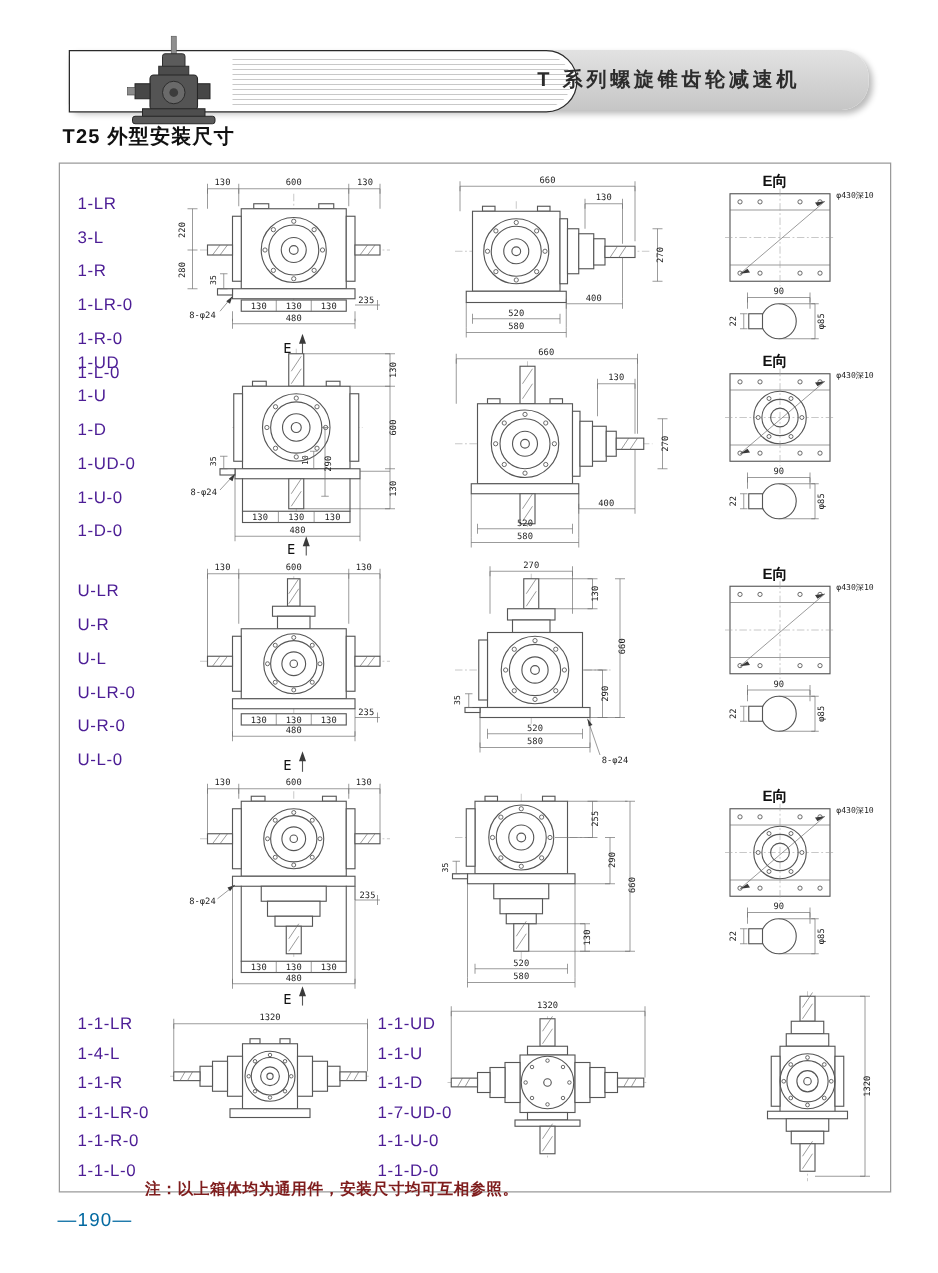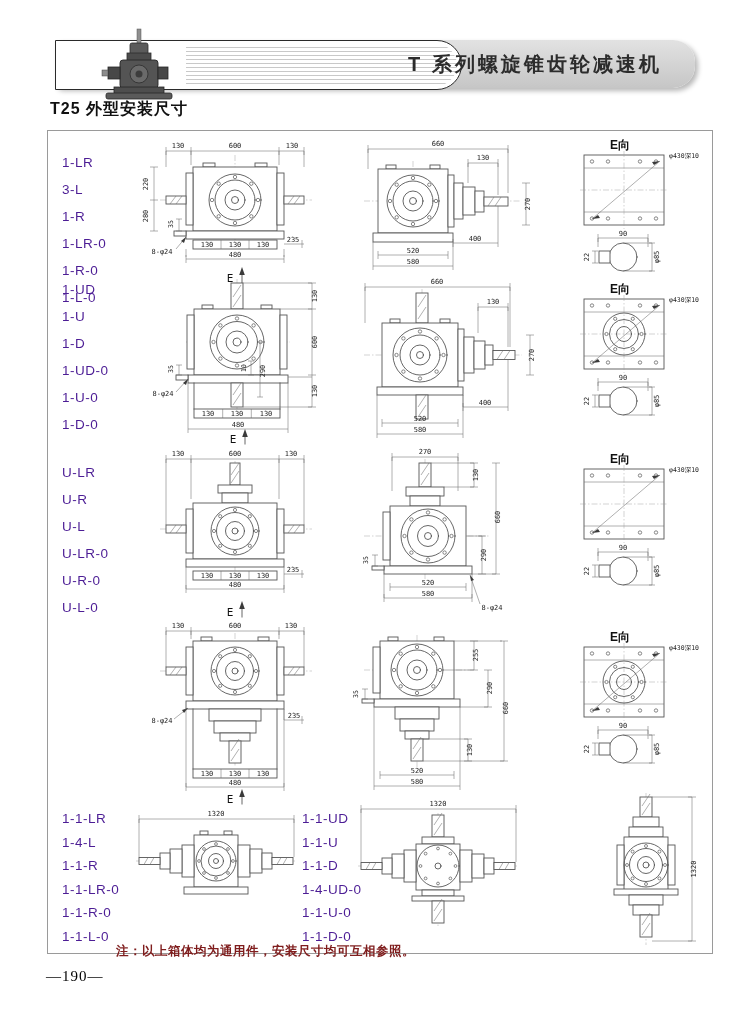--- a/index.html
+++ b/index.html
@@ -9,33 +9,33 @@
   .band{position:absolute;left:55px;top:40px;width:640px;height:48px;
         background:linear-gradient(#e2e2e2,#c6c6c6);
         border-radius:5px 22px 22px 5px;box-shadow:3px 3px 5px rgba(0,0,0,.28)}
   .logo-box{position:absolute;left:0;top:0;width:405px;height:48px;background:#fff;
         border:1px solid #2a2a2a;border-radius:0 26px 26px 0;overflow:visible}
   .stripes{position:absolute;left:130px;top:3px;right:4px;bottom:3px;
         background:repeating-linear-gradient(180deg,#fff 0 3px,#bfbfbf 3px 4px);
         border-radius:0 24px 24px 0;opacity:.85}
   .band-title{position:absolute;left:330px;top:0;width:300px;height:48px;
         display:flex;align-items:center;justify-content:center;
-        font-size:20px;font-weight:bold;letter-spacing:3px;color:#2c2c2c}
+        font-size:16px;font-weight:bold;letter-spacing:3px;color:#2c2c2c}
   .section-title{position:absolute;left:50px;top:99px;font-size:16px;font-weight:bold;
         letter-spacing:1px;color:#111}
   
   .main-box{position:absolute;left:47px;top:130px;width:664px;height:822px;
         border:1.5px solid #9a9a9a;background:#fff}
   .models{position:absolute;width:86px;font-family:Liberation Sans, sans-serif;
         font-size:13.5px;line-height:27px;color:#4c1d95;letter-spacing:.5px}
   .models.compact{line-height:23.5px}
   .note{position:absolute;left:68px;top:812px;font-size:12.5px;font-weight:600;color:#7f1d1d;
         letter-spacing:.5px}
-  .page-number{position:absolute;left:46px;top:968px;font-size:15px;color:#000000;
-        font-family:Liberation Serif, serif;letter-spacing:1px}
+  .page-number{position:absolute;left:46px;top:968px;font-size:15px;color:#0369a1;
+        font-family:Liberation Sans, sans-serif;letter-spacing:1px}
   
   svg{position:absolute;overflow:visible}
   svg .ln{stroke:#565656;stroke-width:.9;fill:none;stroke-linecap:square}
   svg .fw{stroke:#565656;stroke-width:.9;fill:#fff}
   svg .dl{stroke:#6e6e6e;stroke-width:.55;fill:none}
   svg .cl{stroke:#9d9d9d;stroke-width:.45;stroke-dasharray:6 2 1.5 2;fill:none}
   svg .bt{fill:#fff;stroke:#565656;stroke-width:.7}
   svg .arr{fill:#3a3a3a}
   svg text{font:7px "DejaVu Sans Mono",monospace;fill:#1d1d1d;text-anchor:middle}
   svg text.el{font:11px "DejaVu Sans Mono",monospace;fill:#111}
@@ -650,21 +650,21 @@
     <rect class="fw" x="128" y="44" width="10" height="16"></rect>
     <rect class="fw" x="138" y="48.5" width="21" height="7"></rect>
       <path class="dl" d="M143 55.5l4-7 M149 55.5l4-7"></path>
     <rect class="fw" x="50" y="78" width="64" height="7"></rect>
   </svg>
 
   <div class="models compact" style="left:254px;top:676px">
     <div>1-1-UD</div>
     <div>1-1-U</div>
     <div>1-1-D</div>
-    <div>1-4-UD-0</div>
+    <div>1-7-UD-0</div>
     <div>1-1-U-0</div>
     <div>1-1-D-0</div>
   </div>
 
   <svg width="165" height="132" viewBox="0 0 165 132" style="left:308px;top:668px">
     <path class="cl" d="M2 67H163 M82 14V128"></path>
     <path class="dl" d="M5 10H160 M5 6v8 M160 6v8 M5 10V63 M160 10V63"></path>
     <text x="82" y="7">1320</text>
     <rect class="fw" x="76" y="16" width="12" height="22"></rect>
       <path class="dl" d="M78 36l8-12 M78 26l8-12"></path>

